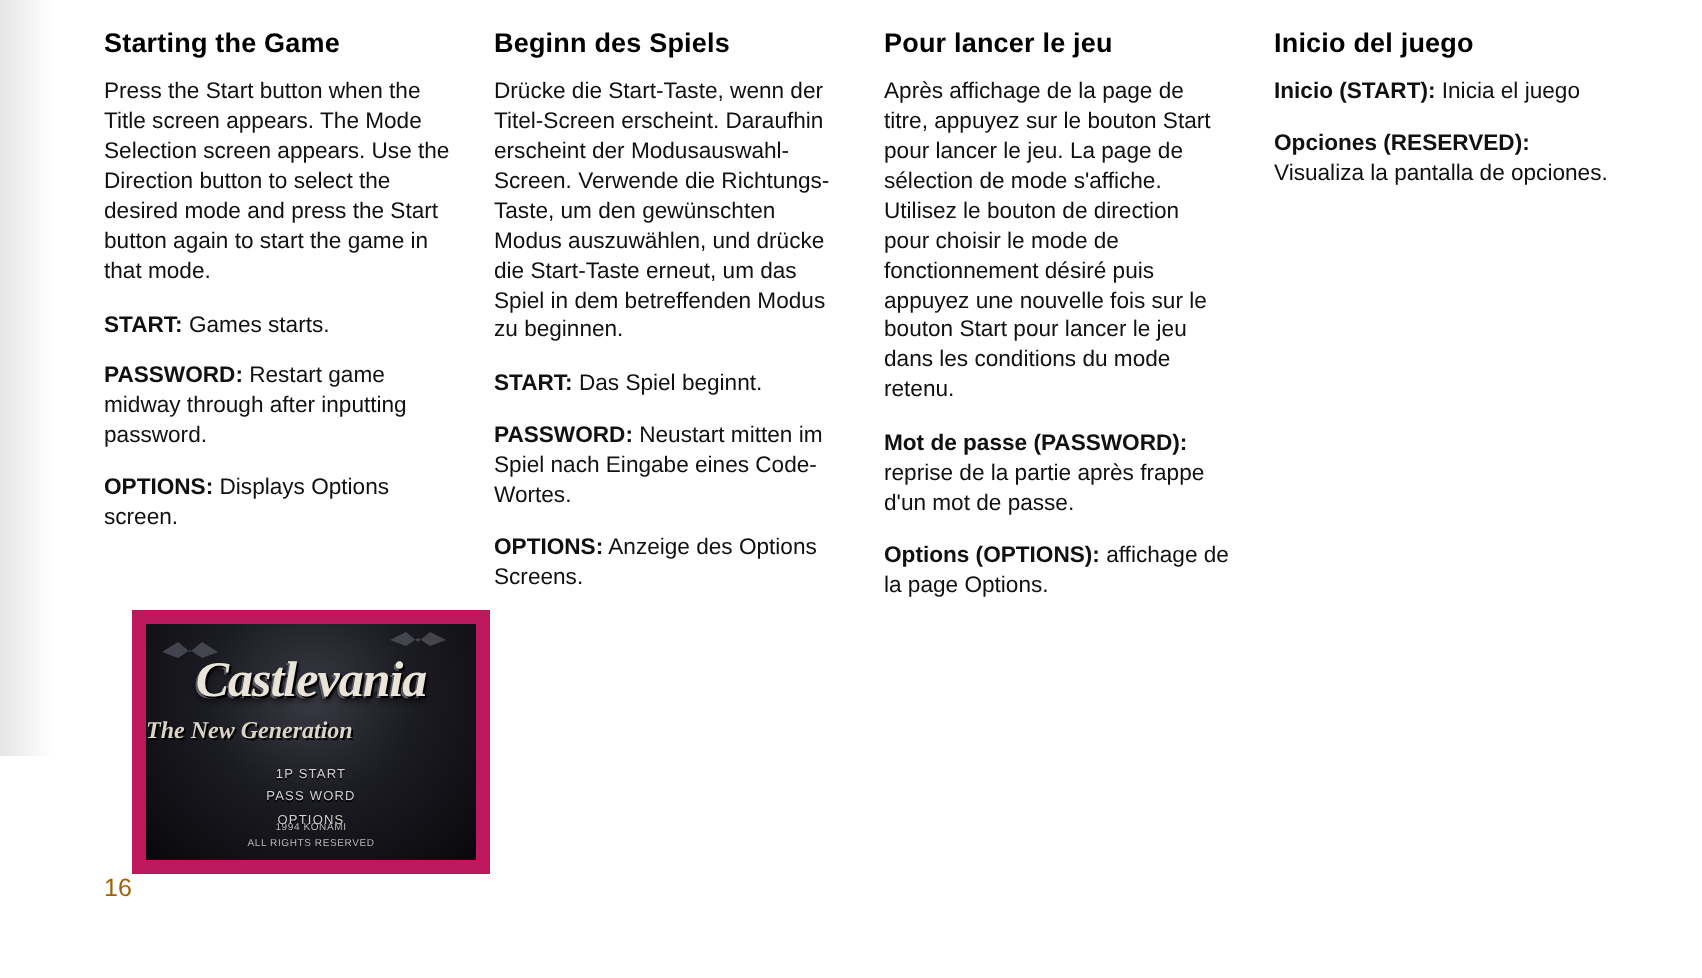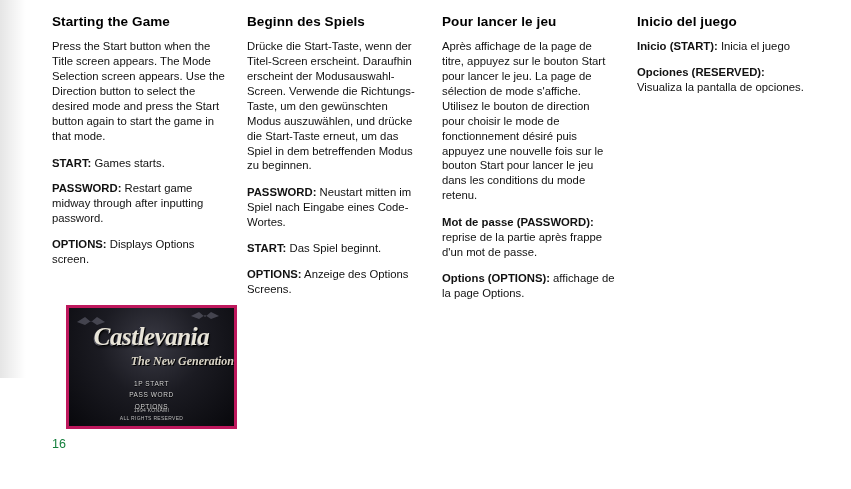--- a/index.html
+++ b/index.html
@@ -59,21 +59,21 @@
     margin-bottom: 12px;
   }
   
   .title-shot {
     position: absolute;
     left: 66px;
     top: 305px;
     width: 165px;
     height: 118px;
     background: #0b0b0f;
-    border: 3px solid #be185d;
+    border: 7px solid #be185d;
     overflow: hidden;
   }
   .ts-inner {
     position: absolute;
     inset: 0;
     background:
       radial-gradient(ellipse at 50% 30%, #3a3a44 0%, #1b1b22 45%, #08080c 100%);
   }
   .ts-bats {
     position: absolute;
@@ -93,21 +93,21 @@
     line-height: 1;
     color: #e8e4d8;
     text-shadow: 1px 1px 0 #000, -1px 1px 0 #5a5a66, 0 2px 3px #000;
     letter-spacing: -0.5px;
   }
   .ts-sub {
     position: absolute;
     left: 0;
     right: 0;
     top: 46px;
-    text-align: right;
+    text-align: left;
     font-family: "Liberation Serif", serif;
     font-style: italic;
     font-weight: bold;
     font-size: 12px;
     color: #d9d4c6;
     text-shadow: 1px 1px 0 #000;
   }
   .ts-menu {
     position: absolute;
     left: 0;
@@ -132,21 +132,21 @@
     font-size: 5px;
     color: #b9b9b9;
     line-height: 1.6;
     letter-spacing: 0.3px;
   }
   .page-number {
     position: absolute;
     left: 52px;
     top: 437px;
     font-size: 12.5px;
-    color: #15803d;
+    color: #a16207;
   }
   .edge-shadow {
     position: absolute;
     left: 0; top: 0; bottom: 0;
     width: 26px;
     background: linear-gradient(to right, rgba(0,0,0,0.10), rgba(0,0,0,0));
     pointer-events: none;
   }
 </style>
 </head>
@@ -162,22 +162,22 @@
       <h2 class="col-heading">Starting the Game</h2>
       <p class="para lead">Press the Start button when the Title screen appears. The Mode Selection screen appears. Use the Direction button to select the desired mode and press the Start button again to start the game in that mode.</p>
       <p class="para"><b>START:</b><span> Games starts.</span></p>
       <p class="para"><b>PASSWORD:</b><span> Restart game midway through after inputting password.</span></p>
       <p class="para"><b>OPTIONS:</b><span> Displays Options screen.</span></p>
     </div>
 
     <div class="col">
       <h2 class="col-heading">Beginn des Spiels</h2>
       <p class="para lead">Drücke die Start-Taste, wenn der Titel-Screen erscheint. Daraufhin erscheint der Modusauswahl-Screen. Verwende die Richtungs-Taste, um den gewünschten Modus auszuwählen, und drücke die Start-Taste erneut, um das Spiel in dem betreffenden Modus zu beginnen.</p>
+      <p class="para"><b>START:</b><span> Das Spiel beginnt.</span></p>
       <p class="para"><b>PASSWORD:</b><span> Neustart mitten im Spiel nach Eingabe eines Code-Wortes.</span></p>
-      <p class="para"><b>START:</b><span> Das Spiel beginnt.</span></p>
       <p class="para"><b>OPTIONS:</b><span> Anzeige des Options Screens.</span></p>
     </div>
 
     <div class="col">
       <h2 class="col-heading">Pour lancer le jeu</h2>
       <p class="para lead">Après affichage de la page de titre, appuyez sur le bouton Start pour lancer le jeu. La page de sélection de mode s'affiche. Utilisez le bouton de direction pour choisir le mode de fonctionnement désiré puis appuyez une nouvelle fois sur le bouton Start pour lancer le jeu dans les conditions du mode retenu.</p>
       <p class="para"><b>Mot de passe (PASSWORD):</b><span> reprise de la partie après frappe d'un mot de passe.</span></p>
       <p class="para"><b>Options (OPTIONS):</b><span> affichage de la page Options.</span></p>
     </div>
 

